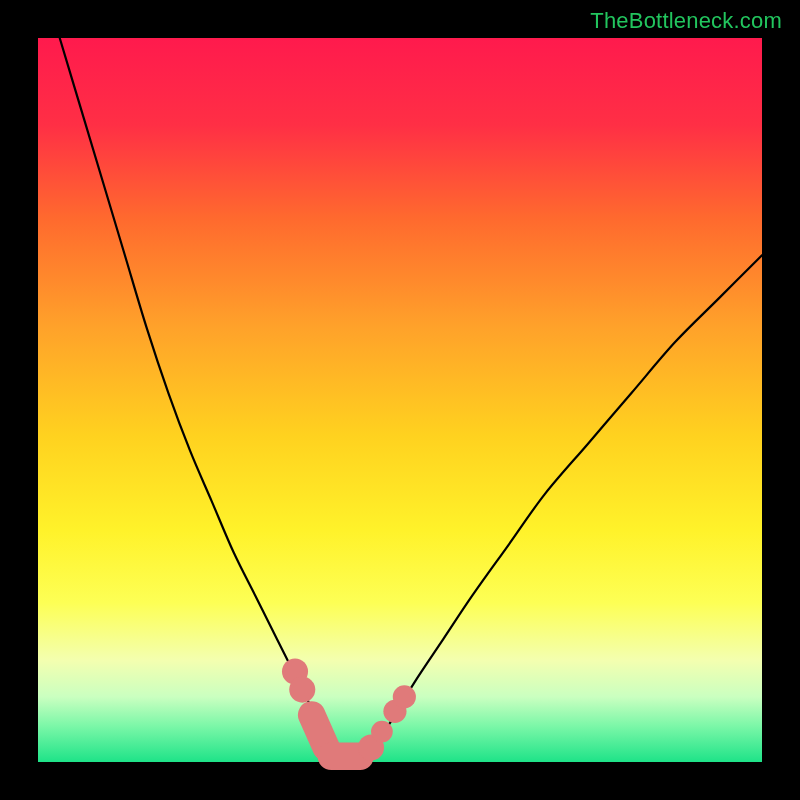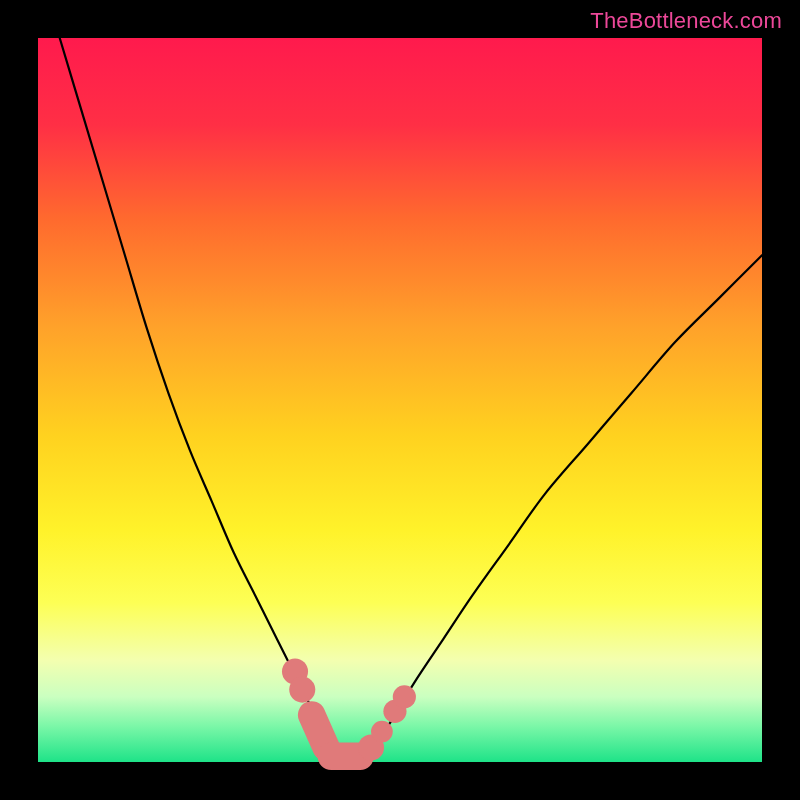--- a/index.html
+++ b/index.html
@@ -24,21 +24,21 @@
     width: 724px;
     height: 724px;
     
   }
   .watermark {
     position: absolute;
     top: 8px;
     right: 18px;
     font-size: 22px;
     font-weight: 500;
-    color: #ec4899;
+    color: #22c55e;
     letter-spacing: 0.2px;
     font-family: Arial, sans-serif;
   }
   svg.curves {
     position: absolute;
     left: 0; top: 0;
     width: 724px; height: 724px;
     overflow: visible;
   }
   .curve-path {

